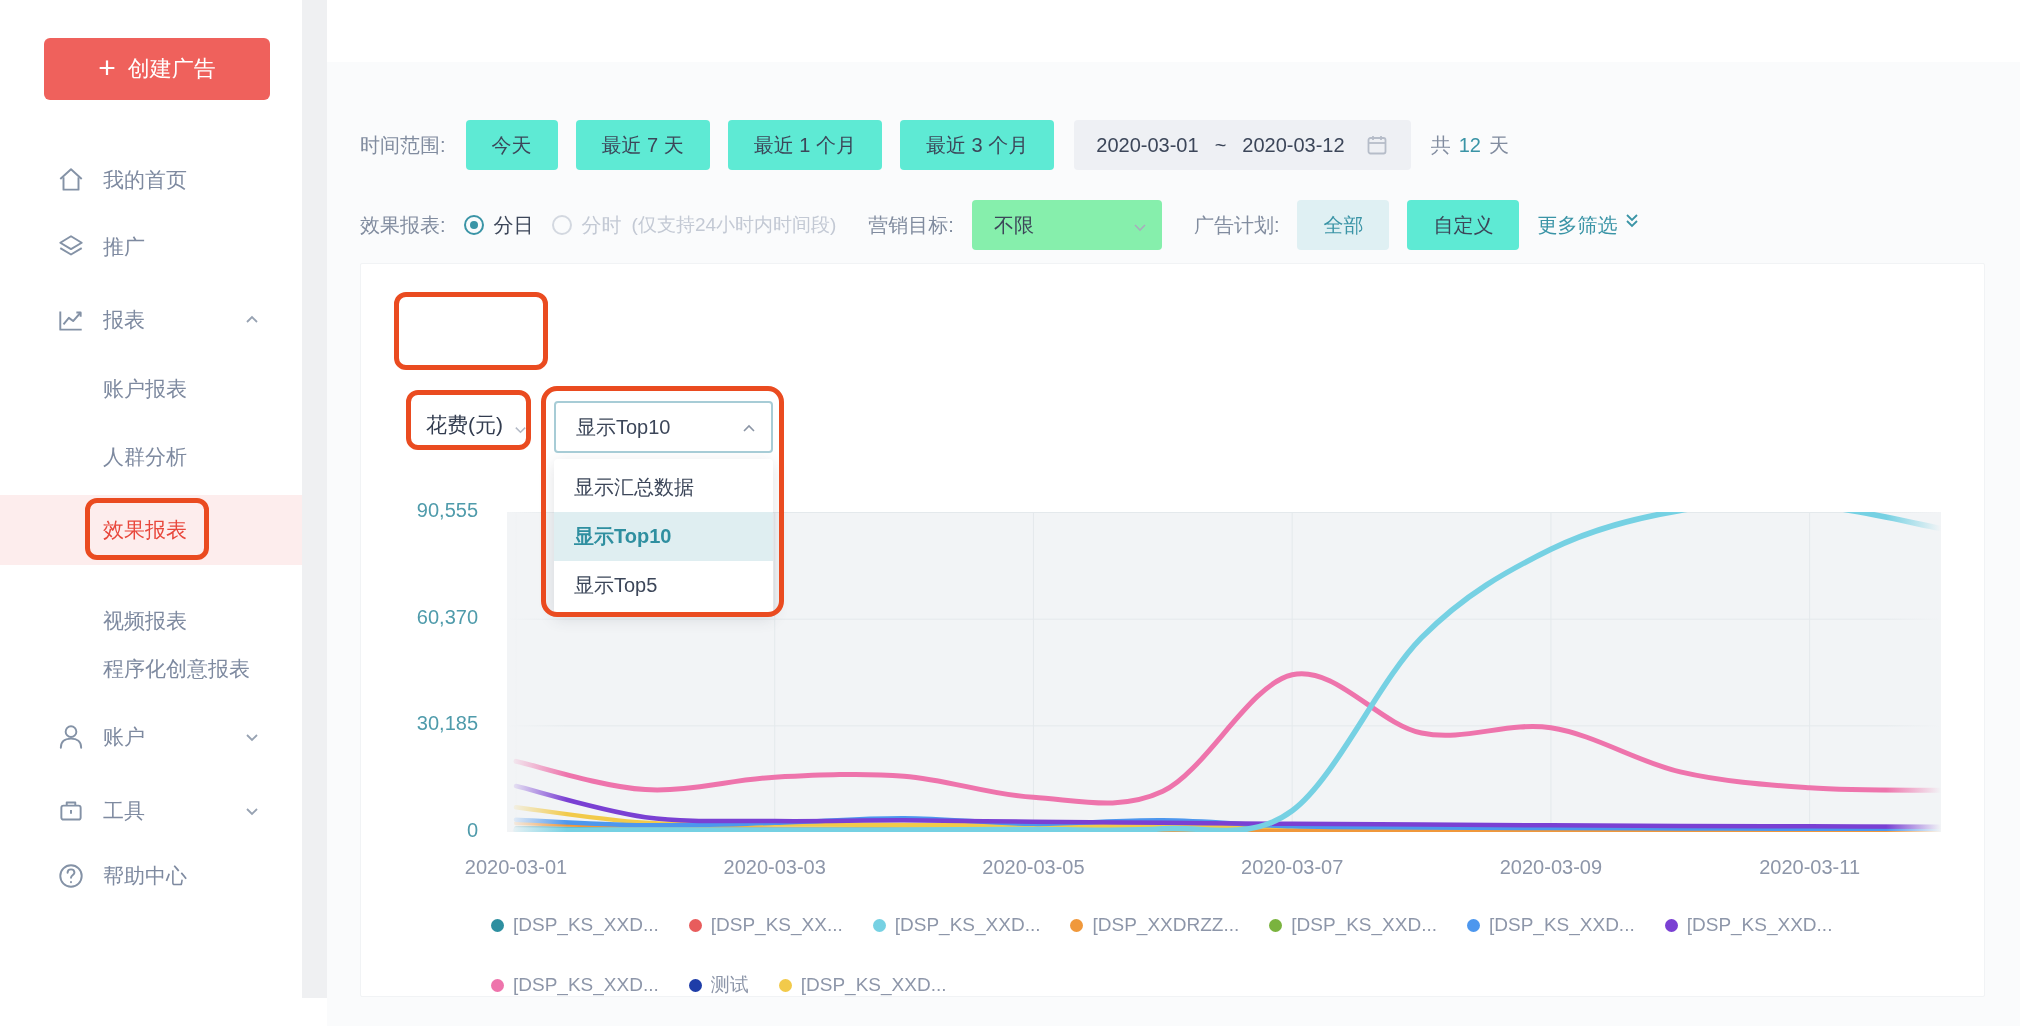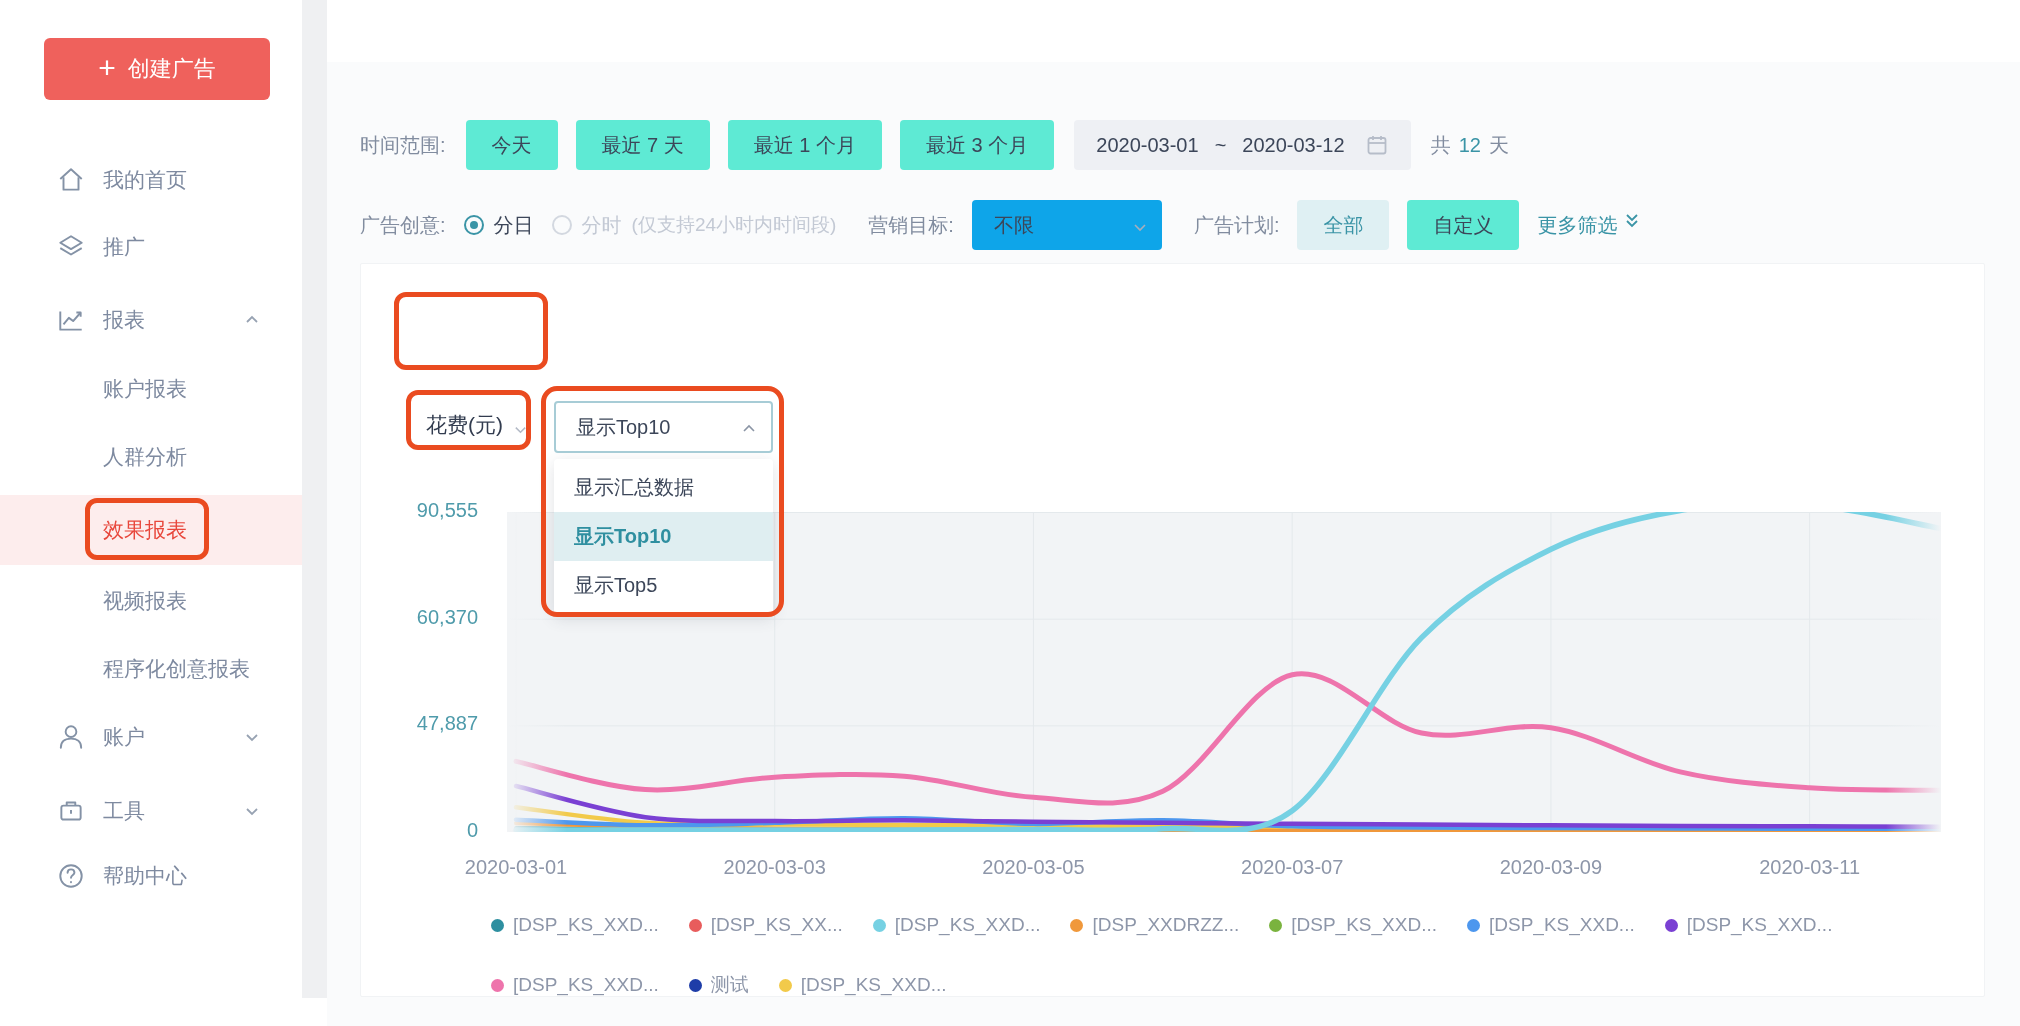--- a/index.html
+++ b/index.html
@@ -38,21 +38,21 @@
       border-radius:4px;color:#3c4659;cursor:pointer;white-space:nowrap}
   .cal-icon{width:24px;height:24px;color:#b6bdc9;margin-left:4px}
   .total{display:flex;gap:8px;align-items:center;color:#818c9f;white-space:nowrap}
   .total b{color:#3a94a6;font-weight:normal}
   .radio{display:flex;align-items:center;gap:10px;cursor:pointer;color:#3c4659;white-space:nowrap}
   .radio-circle{width:20px;height:20px;border-radius:50%;border:2px solid #3a94a6;box-sizing:border-box;position:relative;flex:none}
   .radio-circle.on::after{content:"";position:absolute;left:4px;top:4px;width:8px;height:8px;border-radius:50%;background:#3a94a6}
   .radio.disabled{color:#c3c9d4}
   .radio.disabled .radio-circle{border-color:#d3d8e0}
   .radio .note{font-size:19px;color:#c3c9d4}
-  .select{height:50px;background:#0ea5e9;border-radius:4px;display:flex;align-items:center;justify-content:space-between;
+  .select{height:50px;background:#86efac;border-radius:4px;display:flex;align-items:center;justify-content:space-between;
       padding:0 14px 0 22px;width:190px;box-sizing:border-box;color:#3c4659;cursor:pointer}
   .sel-chev{width:16px;height:16px;color:#a7aebc}
   .morelink{display:flex;gap:6px;color:#3a94a6;cursor:pointer;white-space:nowrap}
   .dblchev{width:18px;height:18px;color:#3a94a6}
   
   .panel{position:absolute;left:33px;top:201px;width:1625px;height:734px;background:#fff;
       border:1px solid #f1f3f5;border-radius:2px;box-sizing:border-box}
   .seg{position:absolute;left:58px;top:47px;display:flex}
   .seg-btn{height:48px;padding:0 22px;display:flex;align-items:center;background:#fff;border:1px solid #dcdfe6;
       color:#3f4a5c;font-size:20px;cursor:pointer;margin-left:-1px;white-space:nowrap}
@@ -126,21 +126,21 @@
       </div>
       <div class="nav-item" style="top: 361px;">
         <span class="nav-label">账户报表</span>
       </div>
       <div class="nav-item" style="top: 429px;">
         <span class="nav-label">人群分析</span>
       </div>
       <div class="nav-item active" style="top: 495px;">
         <span class="nav-label">效果报表</span>
       </div>
-      <div class="nav-item" style="top: 573px;">
+      <div class="nav-item" style="top: 593px;">
         <span class="nav-label">视频报表</span>
       </div>
       <div class="nav-item" style="top: 641px;">
         <span class="nav-label">程序化创意报表</span>
       </div>
       <div class="nav-item" style="top: 709px;">
         <span class="nav-icon">
           <svg viewBox="0 0 28 28" width="30" height="30" fill="none" stroke="currentColor" stroke-width="1.8" stroke-linecap="round">
             <circle cx="14" cy="9" r="5"></circle>
             <path d="M4.5 24 C4.5 18 8.5 15.5 14 15.5 S23.5 18 23.5 24"></path>
@@ -204,21 +204,21 @@
         </span>
       </div>
       <div class="total">
         <span>共</span>
           <b>12</b>
           <span>天</span>
       </div>
     </div>
 
     <div class="frow" id="frow2">
-      <span class="flabel">广告创意:</span>
+      <span class="flabel">效果报表:</span>
       <div class="radio">
         <span class="radio-circle on"></span>
         <span>分日</span>
       </div>
       <div class="radio disabled">
         <span class="radio-circle"></span>
         <span>分时</span>
           <span class="note">(仅支持24小时内时间段)</span>
       </div>
       <span class="flabel" style="margin-left:14px">营销目标:</span>
@@ -265,21 +265,21 @@
       </div>
       <div class="tmenu" id="tmenu">
           <div class="topt">显示汇总数据</div>
           <div class="topt sel">显示Top10</div>
           <div class="topt">显示Top5</div>
         </div>
 
       <div id="ylabs">
           <div class="ylab" style="top: 235px;">90,555</div>
           <div class="ylab" style="top: 341.667px;">60,370</div>
-          <div class="ylab" style="top: 448.333px;">47,887</div>
+          <div class="ylab" style="top: 448.333px;">30,185</div>
           <div class="ylab" style="top: 555px;">0</div>
         </div>
       <div class="plot" id="plot"><svg width="1434" height="320" viewBox="0 0 1434 320" xmlns="http://www.w3.org/2000/svg">
             <defs>
               <clipPath id="cp">
                 <rect x="0" y="0" width="1434" height="320"></rect>
               </clipPath>
               <linearGradient id="gl" x1="0" y1="0" x2="1" y2="0">
                 <stop offset="0" stop-color="#f2f4f6" stop-opacity="1"></stop>
                 <stop offset="1" stop-color="#f2f4f6" stop-opacity="0"></stop>

